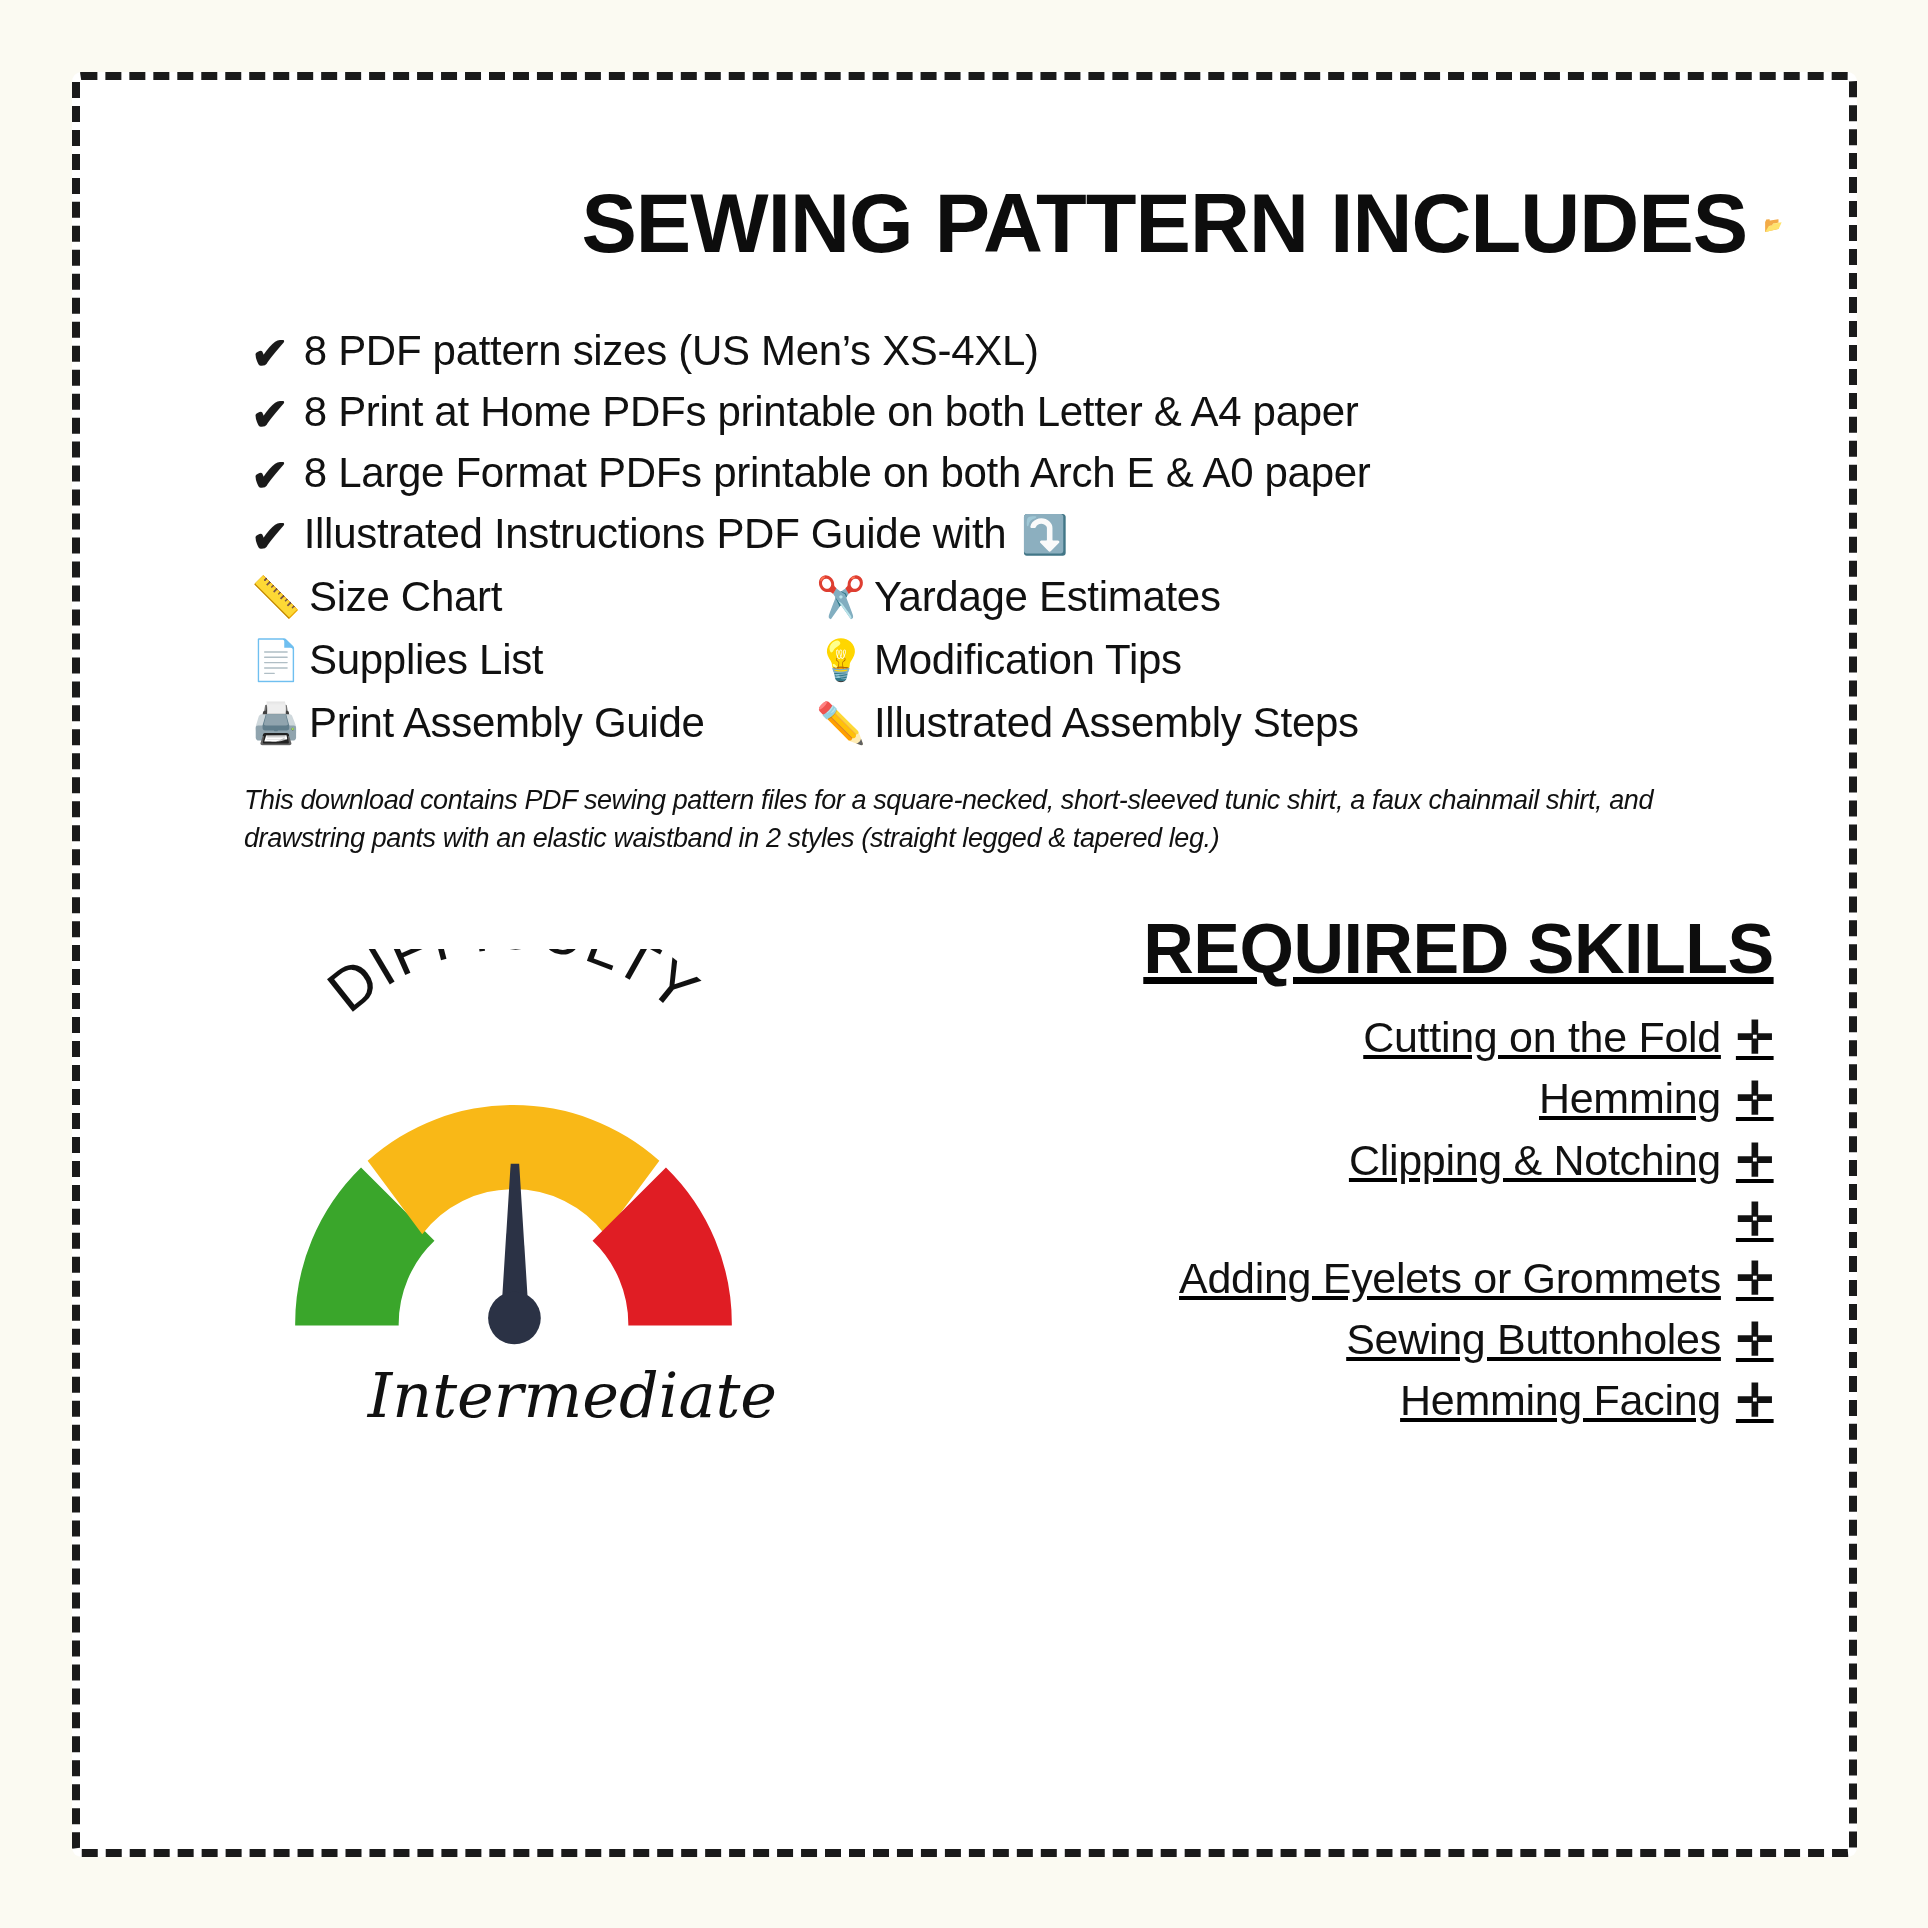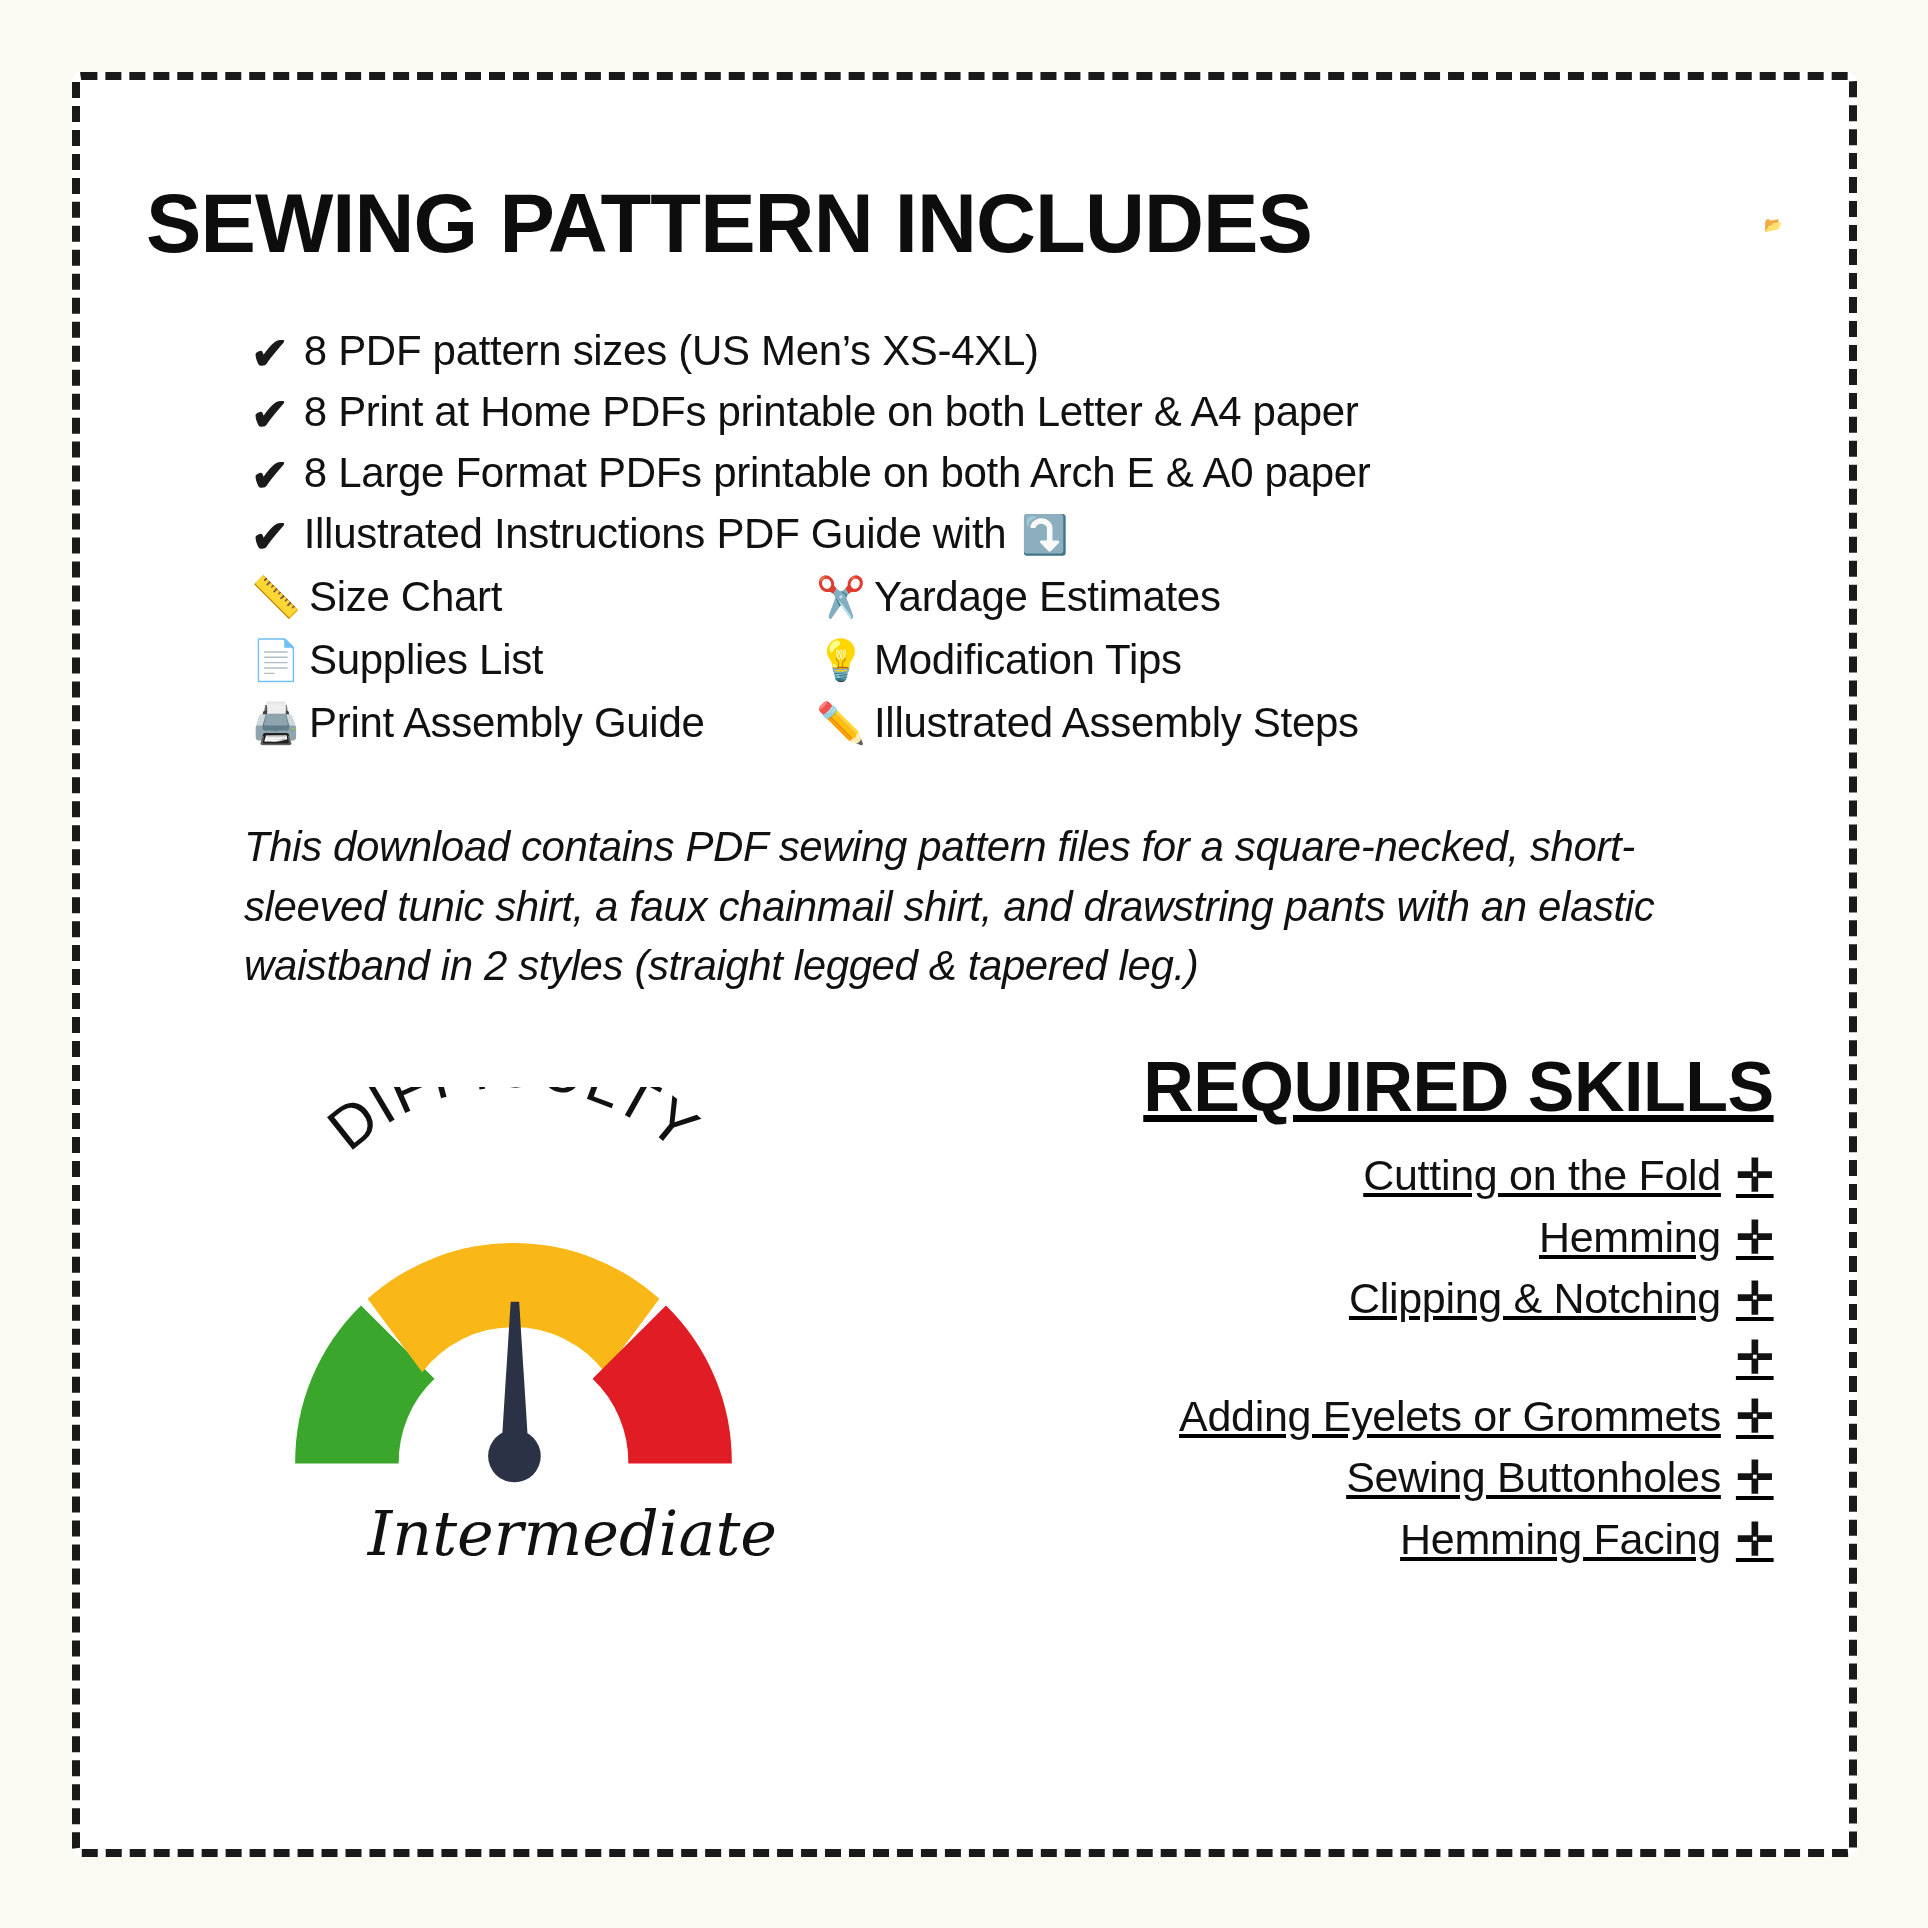--- a/index.html
+++ b/index.html
@@ -20,21 +20,21 @@
   .inner {
     position: absolute;
     left: 0; top: 0; right: 0; bottom: 0;
     padding: 56px 66px 38px 66px;
   }
 
   
   .title-row {
     display: flex;
     align-items: center;
-    justify-content: space-between;
+    justify-content: flex-end;
     gap: 17px;
     margin-top: 40px;
   }
   .title {
     font-size: 83px;
     font-weight: 800;
     letter-spacing: -0.9px;
     color: #0d0d0d;
     font-family: "Liberation Sans", sans-serif;
   }
@@ -79,23 +79,23 @@
     align-items: center;
     gap: 13px;
     font-size: 42px;
     color: #111;
     letter-spacing: -0.3px;
   }
   .feature .emoji { font-size: 40px; width: 45px; text-align: center; }
 
   
   .description {
-    margin-top: 70px;
+    margin-top: 34px;
     padding: 0 45px 0 98px;
-    font-size: 42px;
+    font-size: 27px;
     font-style: italic;
     line-height: 1.42;
     color: #111;
     letter-spacing: -0.4px;
   }
 
   
   .bottom {
     margin-top: 51px;
     display: flex;

